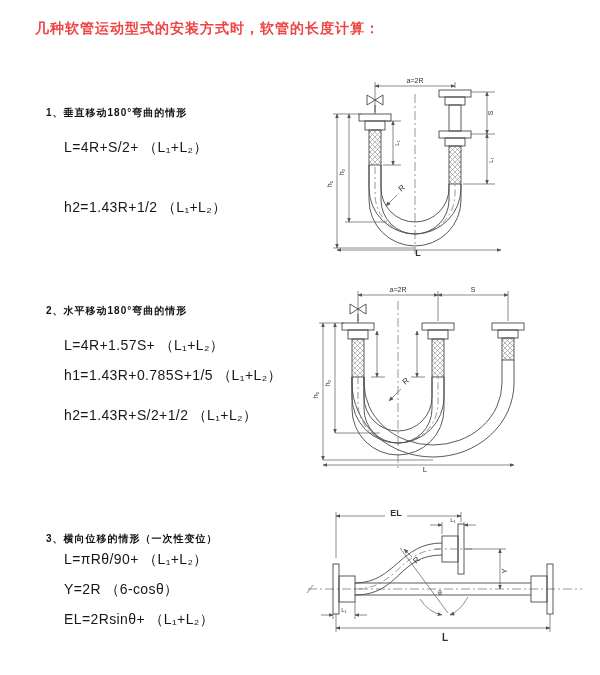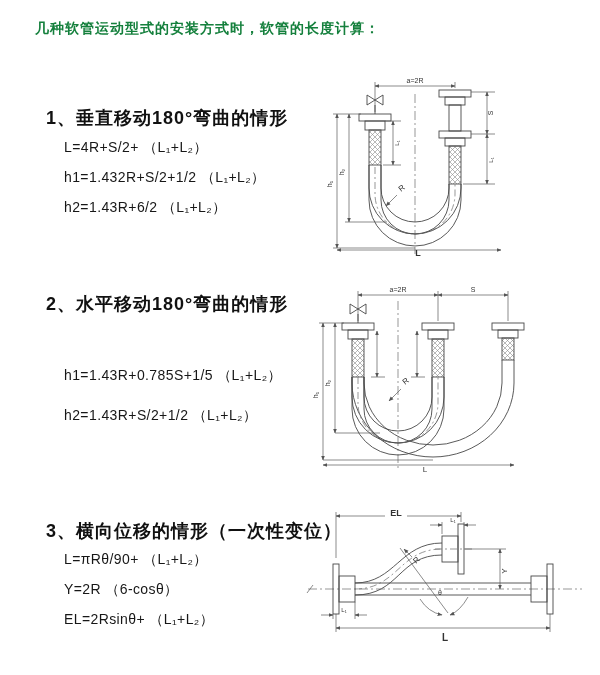--- a/index.html
+++ b/index.html
@@ -7,25 +7,25 @@
     width:600px;height:675px;
     background:#ffffff;
     font-family:"Liberation Sans","DejaVu Sans",sans-serif;
     color:#1a1a1a;
     position:relative;
     overflow:hidden;
   }
   .page{position:absolute;inset:0;background:#fff;}
   .doc-title{
     position:absolute;left:35px;top:20px;
-    font-size:14px;font-weight:700;letter-spacing:1px;color:#15803d;
+    font-size:14px;font-weight:700;letter-spacing:1px;color:#ef4444;
   }
   .sec-heading{
     position:absolute;left:46px;
-    font-size:18px;font-weight:700;letter-spacing:1px;color:#111;
+    font-size:10px;font-weight:700;letter-spacing:1px;color:#111;
     white-space:nowrap;
   }
   .formula{
     position:absolute;left:64px;
     font-size:14px;font-weight:400;letter-spacing:.4px;color:#171717;
     white-space:nowrap;
   }
   .diagram{position:absolute;}
   svg text{fill:#333;font-family:"Liberation Sans","DejaVu Sans",sans-serif;}
   .thin{stroke:#5a5a5a;stroke-width:.7;fill:none;}
@@ -35,28 +35,28 @@
 </style>
 </head>
 <body>
 
 <div class="page">
 
   <div class="doc-title">几种软管运动型式的安装方式时，软管的长度计算：</div>
 
   <div class="sec-heading" style="top:106px">1、垂直移动180°弯曲的情形</div>
   <div class="formula" style="top:139px">L=4R+S/2+ （L₁+L₂）</div>
-  <div class="formula" style="top:169px">h1=1.432R+S/2+1/2 （L₁+L₂）</div>
-  <div class="formula" style="top:199px">h2=1.43R+6/2 （L₁+L₂）</div>
-
-  <div class="sec-heading" style="top:292px">2、水平移动180°弯曲的情形</div>
+  <div class="formula" style="top:199px">h2=1.43R+1/2 （L₁+L₂）</div>
+
+  <div class="sec-heading" style="top:304px">2、水平移动180°弯曲的情形</div>
+  <div class="formula" style="top:337px">L=4R+1.57S+ （L₁+L₂）</div>
   <div class="formula" style="top:367px">h1=1.43R+0.785S+1/5 （L₁+L₂）</div>
   <div class="formula" style="top:407px">h2=1.43R+S/2+1/2 （L₁+L₂）</div>
 
-  <div class="sec-heading" style="top:519px">3、横向位移的情形（一次性变位）</div>
+  <div class="sec-heading" style="top:532px">3、横向位移的情形（一次性变位）</div>
   <div class="formula" style="top:551px">L=πRθ/90+ （L₁+L₂）</div>
   <div class="formula" style="top:581px">Y=2R （6-cosθ）</div>
   <div class="formula" style="top:611px">EL=2Rsinθ+ （L₁+L₂）</div>
 
   <svg class="diagram" style="left:315px;top:72px" width="215" height="185" viewBox="0 0 215 185">
     <defs>
       <marker id="d1ar" viewBox="0 0 10 10" refX="9" refY="5" markerWidth="7" markerHeight="7" orient="auto-start-reverse">
         <path d="M0,1 L10,5 L0,9 z" fill="#555"></path>
       </marker>
       <pattern id="d1h" width="5" height="5" patternUnits="userSpaceOnUse">

